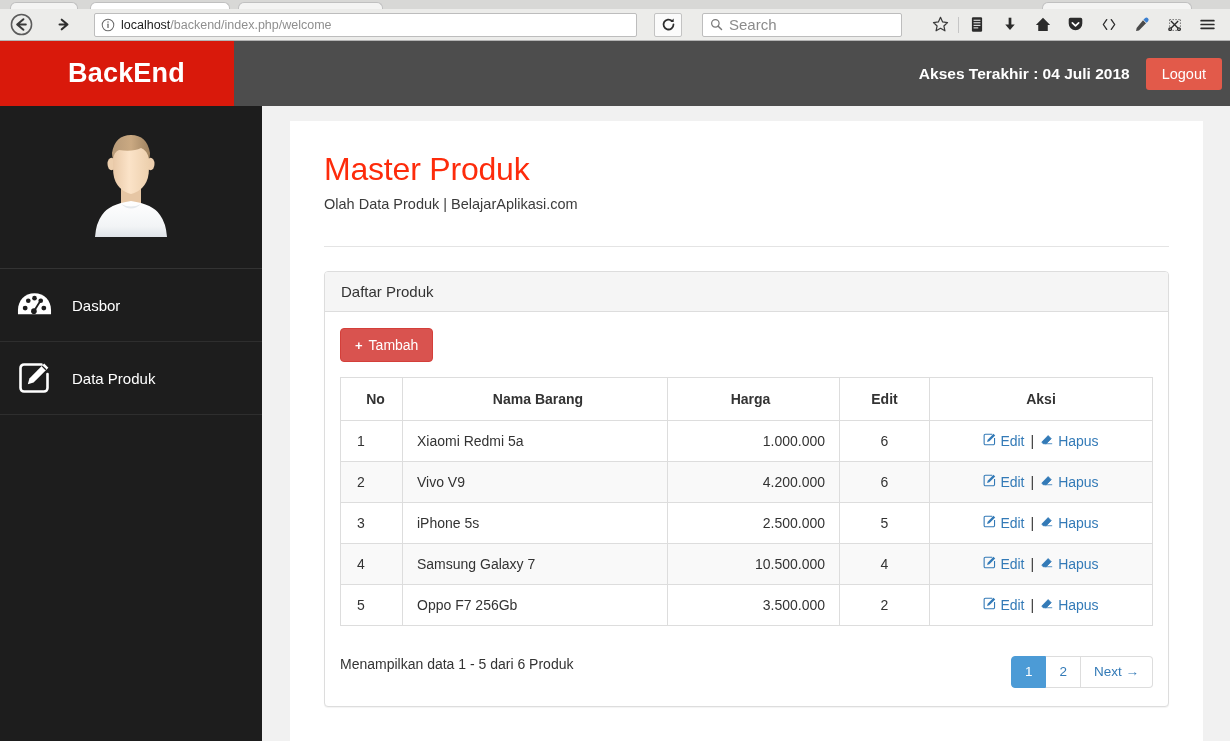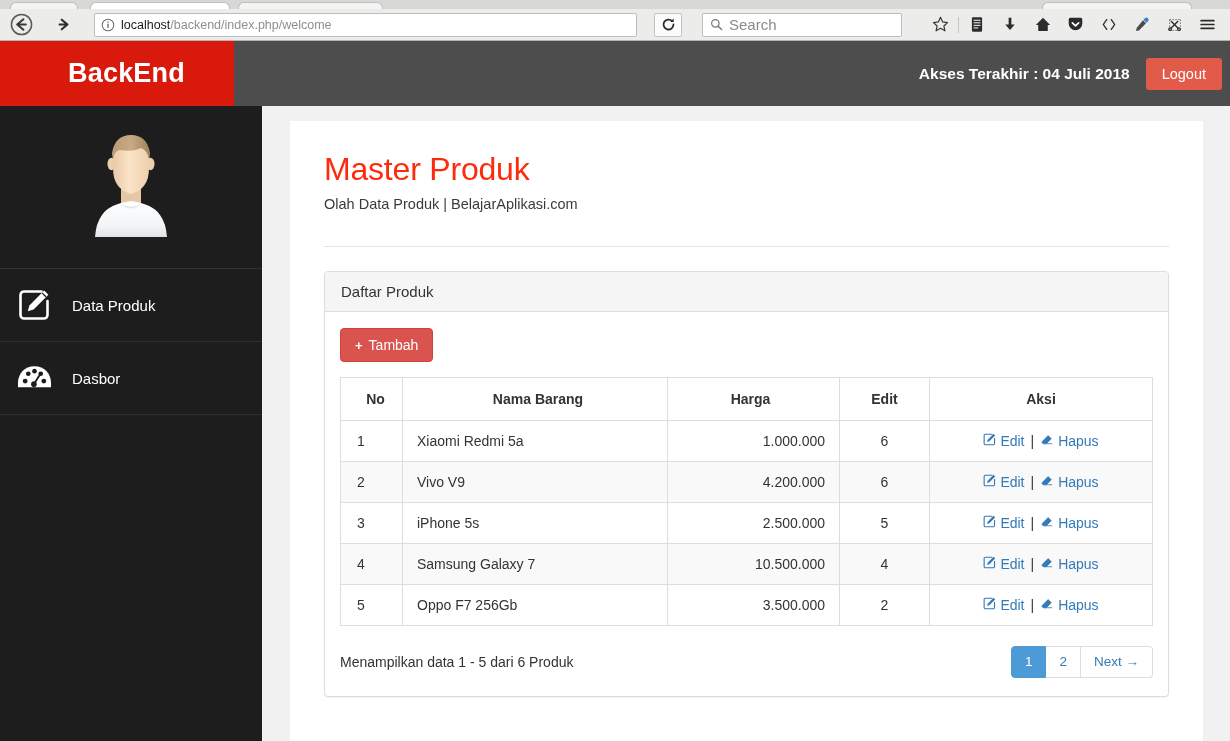--- a/index.html
+++ b/index.html
@@ -295,23 +295,23 @@
     cursor: pointer;
     display: inline-flex;
     align-items: center;
     gap: 4px;
   }
   .aksi-sep { color: #333; margin: 0 6px; }
 
   
   #table-footer {
     display: flex;
-    align-items: center;
+    align-items: flex-start;
     justify-content: space-between;
-    margin-top: 20px;
+    margin-top: 30px;
   }
   #showing-info { font-size: 14px; color: #333; }
   #pagination { display: flex; }
   .page-link {
     border: 1px solid #dddddd;
     border-left: none;
     padding: 7px 13px;
     color: #337ab7;
     font-size: 13.5px;
     background: #ffffff;
@@ -492,43 +492,43 @@
         <path d="M34 30 q3 -18 19 -18 q16 0 19 18 q0 4 -1 6 q-2 -9 -8 -11 q-8 4 -22 2 q-5 2 -6 9 q-1 -3 -1 -6 z" fill="url(#hair)"></path>
 
         <path d="M53 78 q-22 3 -29 14 q-6 8 -7 22 h72 q-1 -14 -7 -22 q-7 -11 -29 -14 z" fill="url(#shirt)"></path>
 
         <path d="M43 81 q10 9 20 0 q-10 5 -20 0 z" fill="#e4e8ec"></path>
       </svg>
     </div>
 
     <div class="sidebar-item">
       <span class="icon">
-        <svg width="34" height="34" viewBox="0 0 34 34">
-          <path d="M24.5 3.5 H7 A3.5 3.5 0 0 0 3.5 7 V27 A3.5 3.5 0 0 0 7 30.5 H27 A3.5 3.5 0 0 0 30.5 27 V13" fill="none" stroke="#ffffff" stroke-width="2.6" stroke-linecap="round"></path>
-          <path d="M27.2 2.6 L31.4 6.8 L16.6 21.6 L10.8 23.2 L12.4 17.4 Z" fill="#ffffff"></path>
-          <path d="M25.2 5.1 L28.9 8.8" stroke="#1d1d1d" stroke-width="1.3"></path>
-        </svg>
-      </span>
-      <span class="label">Data Produk</span>
-    </div>
-
-    <div class="sidebar-item">
-      <span class="icon">
         <svg width="35" height="26" viewBox="0 0 36 26">
           <path d="M18 1 C8 1 1 8.6 1 18.2 v4.2 h34 v-4.2 C35 8.6 28 1 18 1 z" fill="#ffffff"></path>
           <circle cx="8.4" cy="16.2" r="2.5" fill="#1d1d1d"></circle>
           <circle cx="27.6" cy="16.2" r="2.5" fill="#1d1d1d"></circle>
           <circle cx="11.6" cy="8.6" r="2.4" fill="#1d1d1d"></circle>
           <circle cx="24.4" cy="8.6" r="2.4" fill="#1d1d1d"></circle>
           <circle cx="18" cy="6" r="2.4" fill="#1d1d1d"></circle>
           <path d="M24.8 7.6 L17.2 19.6" stroke="#1d1d1d" stroke-width="1.9" stroke-linecap="round"></path>
           <circle cx="17.4" cy="19.3" r="2.9" fill="#1d1d1d"></circle>
         </svg>
       </span>
       <span class="label">Dasbor</span>
+    </div>
+
+    <div class="sidebar-item">
+      <span class="icon">
+        <svg width="34" height="34" viewBox="0 0 34 34">
+          <path d="M24.5 3.5 H7 A3.5 3.5 0 0 0 3.5 7 V27 A3.5 3.5 0 0 0 7 30.5 H27 A3.5 3.5 0 0 0 30.5 27 V13" fill="none" stroke="#ffffff" stroke-width="2.6" stroke-linecap="round"></path>
+          <path d="M27.2 2.6 L31.4 6.8 L16.6 21.6 L10.8 23.2 L12.4 17.4 Z" fill="#ffffff"></path>
+          <path d="M25.2 5.1 L28.9 8.8" stroke="#1d1d1d" stroke-width="1.3"></path>
+        </svg>
+      </span>
+      <span class="label">Data Produk</span>
     </div>
 
   </div>
 
   <div id="content-outer">
     <div id="content-card">
 
       <h1 id="page-title">Master Produk</h1>
       <div id="page-subtitle">Olah Data Produk | BelajarAplikasi.com</div>
       <hr id="title-rule">

